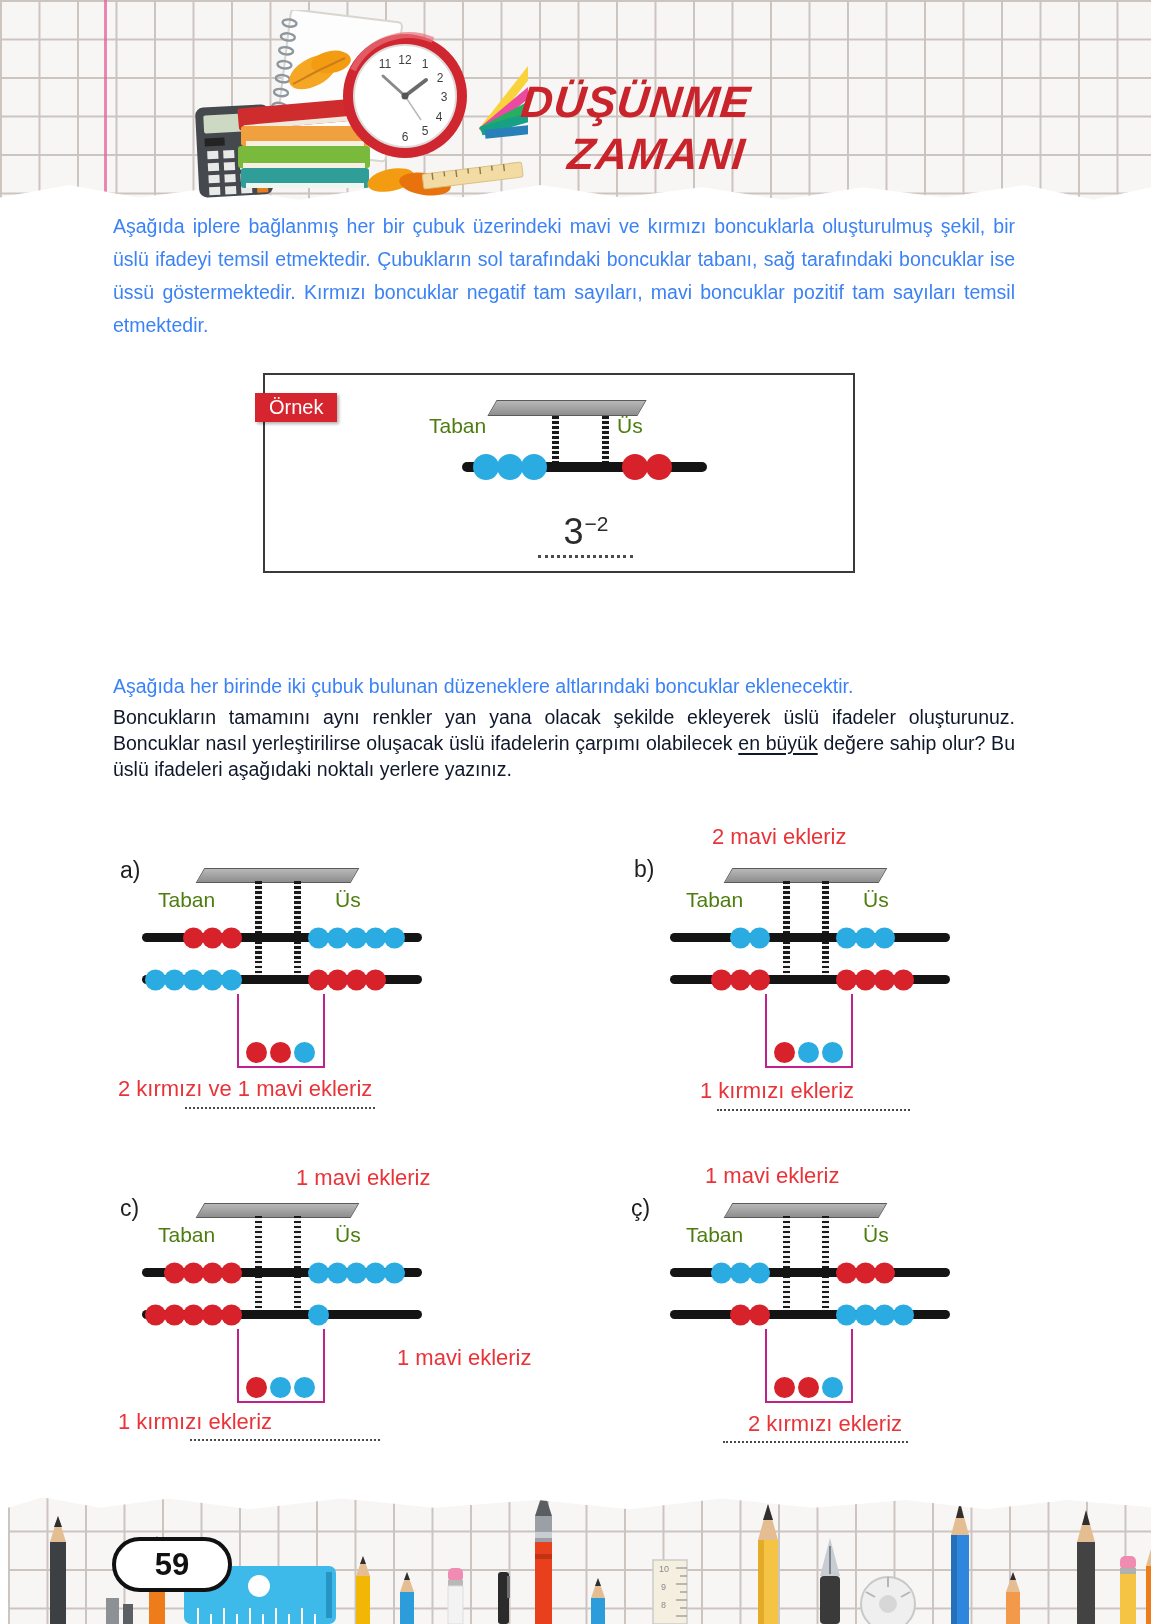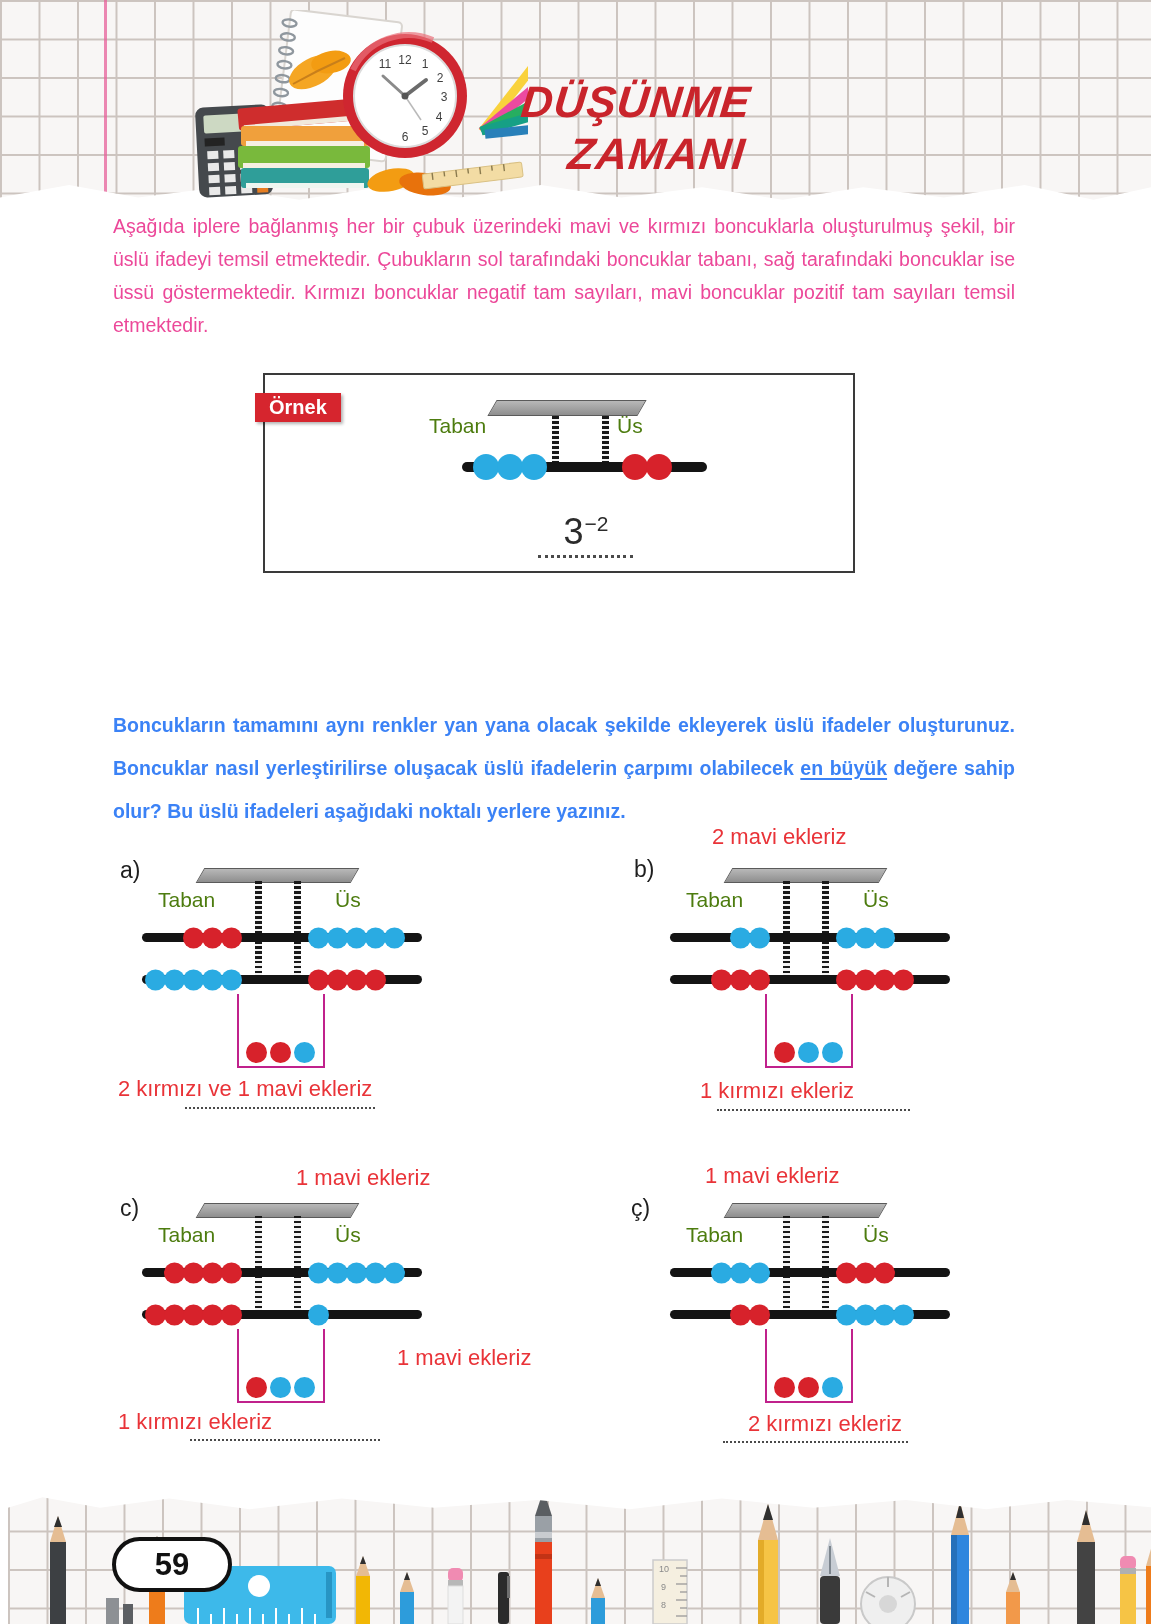--- a/index.html
+++ b/index.html
@@ -21,30 +21,30 @@
     color:#c9242b;font-weight:bold;font-style:italic;font-size:44px;line-height:52px;
     letter-spacing:1px;transform:skewX(-6deg);z-index:3}
   .header-art{position:absolute;left:183px;top:10px;width:345px;height:198px;z-index:2}
   .footer-art{position:absolute;left:0;bottom:0;width:1151px;height:144px}
 
   .page-pill{position:absolute;left:112px;top:1537px;width:120px;height:55px;background:#fff;
     border:4px solid #111;border-radius:28px;display:flex;align-items:center;justify-content:center;
     font-size:31px;font-weight:bold;color:#111;z-index:5}
 
   
-  .body-text{position:absolute;color:#ec4899;font-size:19.5px;line-height:33px;text-align:justify}
+  .body-text{position:absolute;color:#3b82f6;font-size:19.5px;line-height:33px;text-align:justify}
   #intro{left:113px;top:210px;width:902px}
   #explanation{left:113px;top:604px;width:902px;line-height:34px}
   #setup{left:113px;top:670px;width:902px}
-  #instruction{left:113px;top:704px;width:902px;font-weight:bold;color:#3b82f6;line-height:43px}
+  #instruction{left:113px;top:704px;width:902px;font-weight:normal;color:#0f172a;line-height:26px}
   #instruction .ul{text-decoration:underline;text-decoration-thickness:2px;text-underline-offset:3px}
 
   
   .example-box{position:absolute;left:263px;top:373px;width:592px;height:200px;border:2px solid #3a3a3a;background:#fff}
-  .ornek-badge{position:absolute;left:-10px;top:18px;background:#d6252e;color:#fff;font-weight:bold;
+  .ornek-badge{position:absolute;left:-10px;top:18px;background:#d6252e;color:#fff;font-weight:normal;
     font-size:20px;padding:3px 14px;box-shadow:2px 2px 3px rgba(0,0,0,.3)}
   .example-answer{position:absolute;left:268px;top:136px;width:105px;text-align:center;color:#2b2b2b}
   .ans-base{font-size:36px}
   .ans-exp{font-size:21px;position:relative;top:-13px;left:1px}
   .ans-dotline{margin:2px 0 0 5px;border-bottom:3px dotted #4a4a4a;width:95px;height:0}
 
   
   .abacus{position:absolute}
   .abacus .beam{position:absolute;background:linear-gradient(#b8b8b8,#8e8e8e);border:1px solid #5a5a5a;transform:skewX(-30deg)}
   .abacus .rope{position:absolute;width:7px;background:repeating-linear-gradient(180deg,#191919 0 2.5px,#f3f3f3 2.5px 5px)}
@@ -277,20 +277,21 @@
             <span class="bead red"></span>
           </div>
         </div>
       </div>
     <div class="example-answer">
       <span class="ans-base">3</span><span class="ans-exp">−2</span>
       <div class="ans-dotline"></div>
     </div>
   </div>
 
+  <p id="setup" class="body-text">Aşağıda her birinde iki çubuk bulunan düzeneklere altlarındaki boncuklar eklenecektir.</p>
   <p id="instruction" class="body-text"><span>Boncukların tamamını aynı renkler yan yana olacak şekilde ekleyerek üslü ifadeler oluşturunuz. Boncuklar nasıl yerleştirilirse oluşacak üslü ifadelerin çarpımı olabilecek </span><span class="ul">en büyük</span><span> değere sahip olur? Bu üslü ifadeleri aşağıdaki noktalı yerlere yazınız.</span></p>
 
   <section class="exercise" id="ex-a">
     <span class="ex-label">a)</span>
     <div class="abacus ex">
         <div class="beam"></div>
         <div class="rope rope-1"></div>
         <div class="rope rope-2"></div>
         <div class="lbl lbl-taban">Taban</div>
         <div class="lbl lbl-us">Üs</div>

